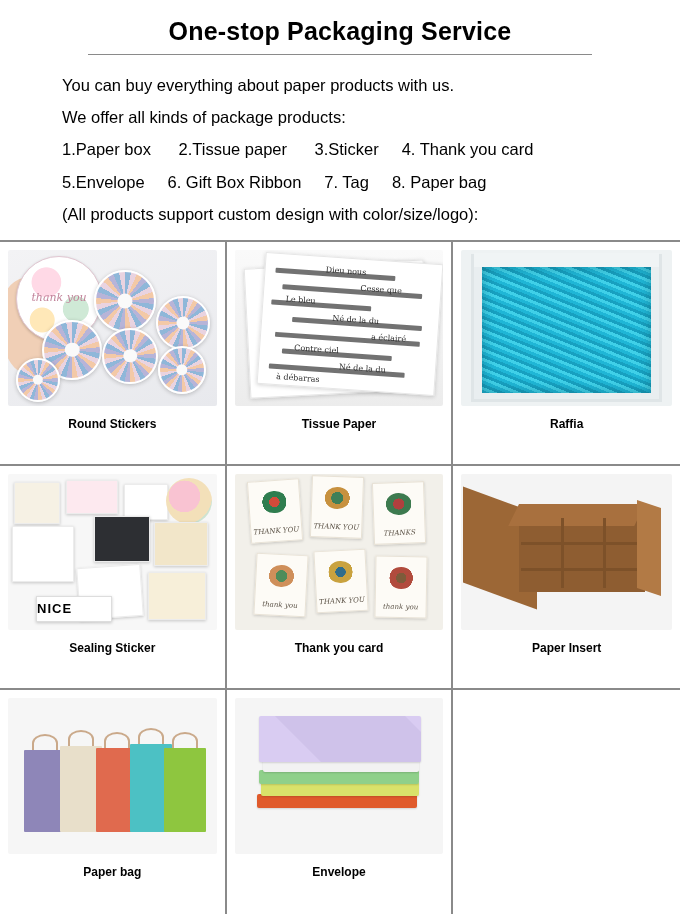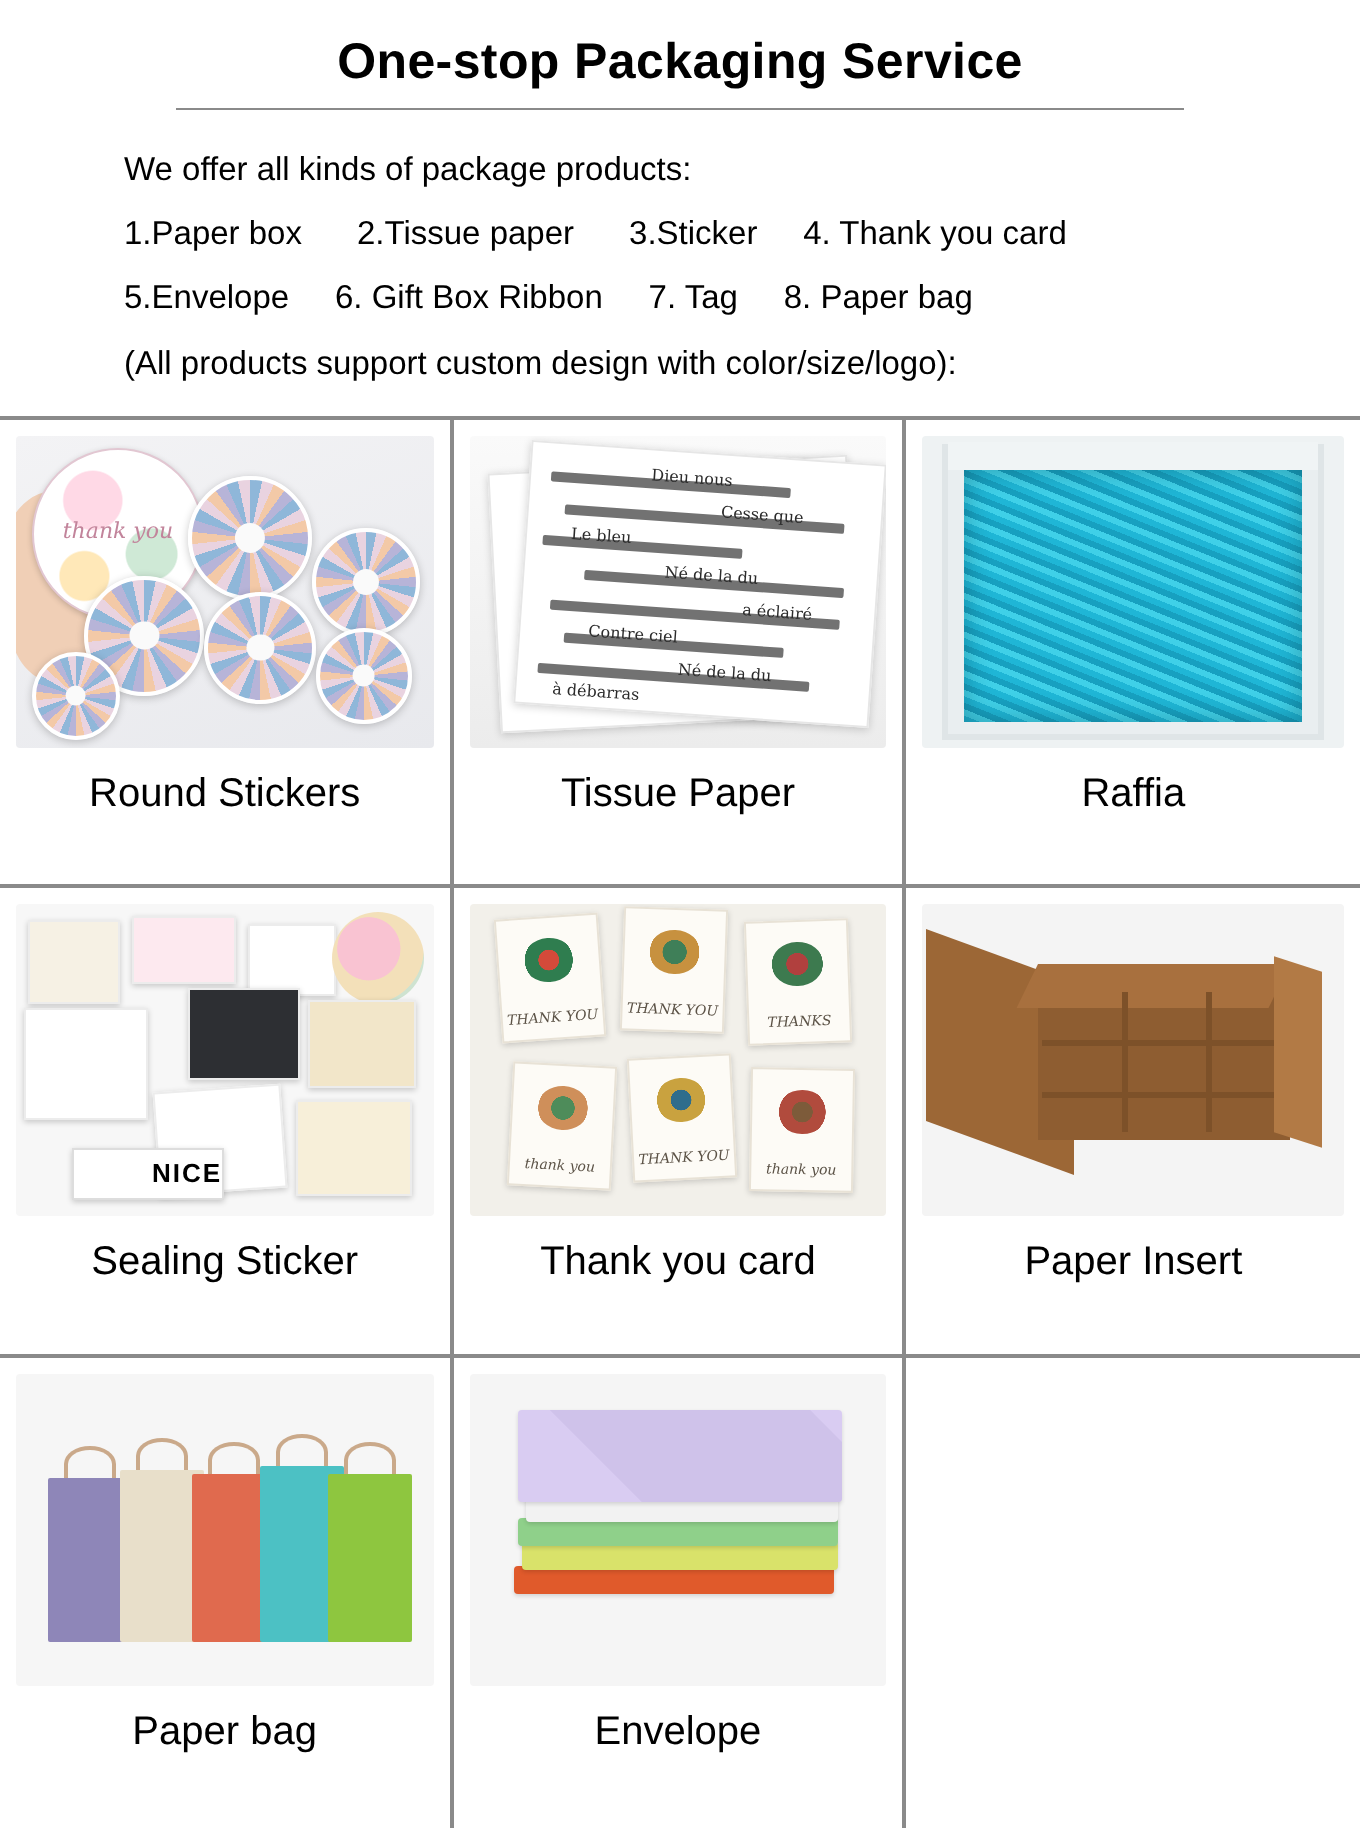--- a/index.html
+++ b/index.html
@@ -81,22 +81,22 @@
   .cell:nth-child(n+7) { border-bottom: none; }
 
   .photo {
     width: 100%;
     height: 156px;
     position: relative;
     overflow: hidden;
     border-radius: 2px;
   }
   .caption {
-    font-size: 20px;
-    font-weight: normal;
+    font-size: 12px;
+    font-weight: bold;
     text-align: center;
     padding-top: 12px;
     line-height: 1.1;
   }
 
   
   .ph { position: absolute; }
 
   
   .rs-bg { inset: 0; background: linear-gradient(160deg,#f3f3f5 0%, #e8e9ed 100%); }
@@ -156,21 +156,21 @@
 
   
   .ss-bg { inset:0; background:#f7f7f7; }
   .ss-card {
     position:absolute; background:#ffffff; box-shadow: 0 1px 3px rgba(0,0,0,.2);
     border:1px solid #ececec;
   }
   .ss-nice {
     position:absolute; left: 28px; bottom: 8px; width: 76px; height: 26px;
     background:#ffffff; border:1px solid #ddd; box-shadow:0 1px 3px rgba(0,0,0,.2);
-    font-size:13px; font-weight:bold; letter-spacing:1px; text-align:right; line-height:24px;
+    font-size:13px; font-weight:bold; letter-spacing:1px; text-align:left; line-height:24px;
     font-family:"Liberation Sans", sans-serif;
   }
 
   
   .tc-bg { inset:0; background:#f2f0ea; }
   .tc-card {
     position:absolute; background:#fdfbf6; border:1px solid #e8e2d6;
     box-shadow: 0 1px 3px rgba(0,0,0,.18);
   }
   .tc-txt {
@@ -220,20 +220,21 @@
 <body>
 
 <div class="page">
 
   <div class="header">
     <div class="title">One-stop Packaging Service</div>
     <div class="title-rule"></div>
   </div>
 
   <div class="intro">
+    <div class="intro-line">You can buy everything about paper products with us.</div>
     <div class="intro-line">We offer all kinds of package products:</div>
     <div class="intro-line list">1.Paper box      2.Tissue paper      3.Sticker     4. Thank you card</div>
     <div class="intro-line list">5.Envelope     6. Gift Box Ribbon     7. Tag     8. Paper bag</div>
     <div class="intro-line">(All products support custom design with color/size/logo):</div>
   </div>
 
   <div class="grid">
 
     <div class="cell">
       <div class="photo">

